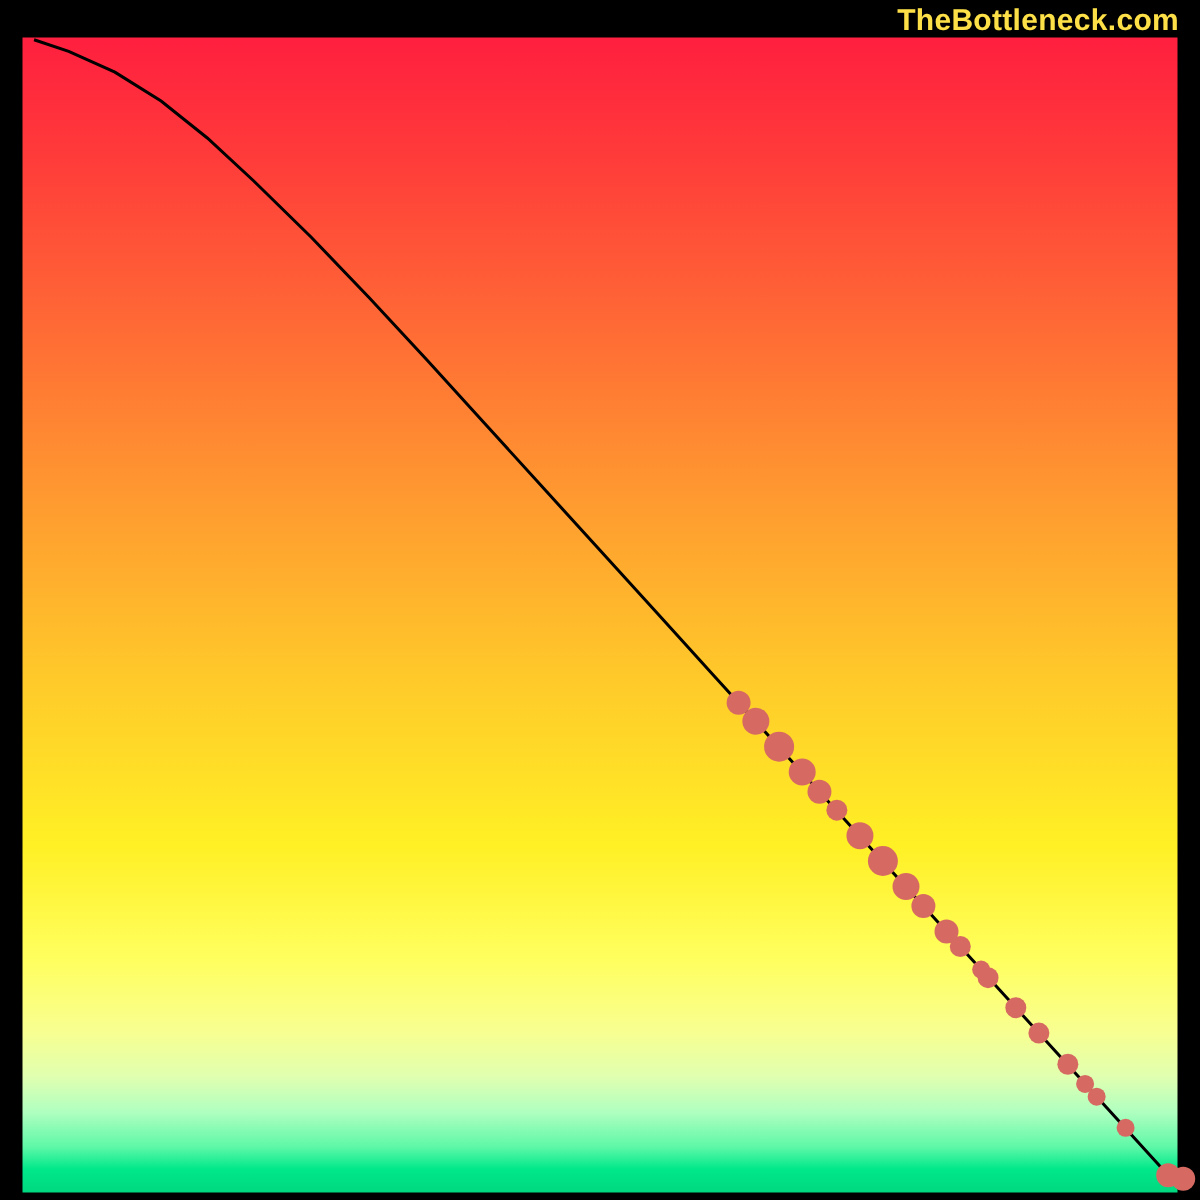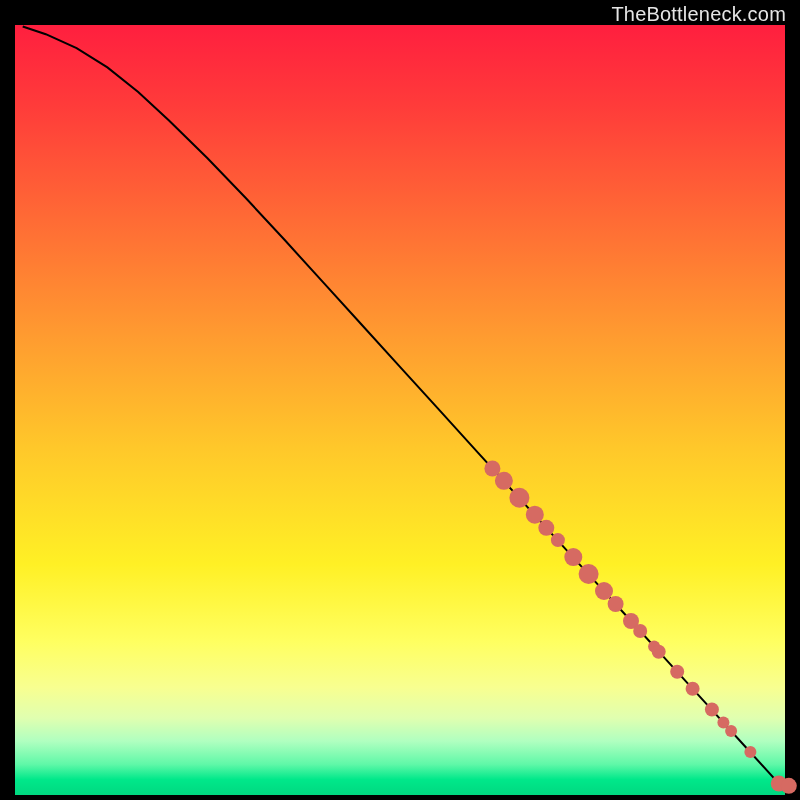--- a/index.html
+++ b/index.html
@@ -29,23 +29,23 @@
       #b0ffc0 93%,
       #60f8a8 96%,
       #00e88a 98%,
       #00d880 100%
     );
   }
   .watermark {
     position: absolute;
     top: 3px;
     right: 14px;
-    color: #e5e5e5;
+    color: #fde047;
     font-size: 20px;
-    font-weight: 400;
+    font-weight: 700;
     letter-spacing: 0.2px;
     user-select: none;
   }
   svg.plot {
     position: absolute;
     left: 0; top: 0;
     width: 770px;
     height: 770px;
     overflow: visible;
   }

